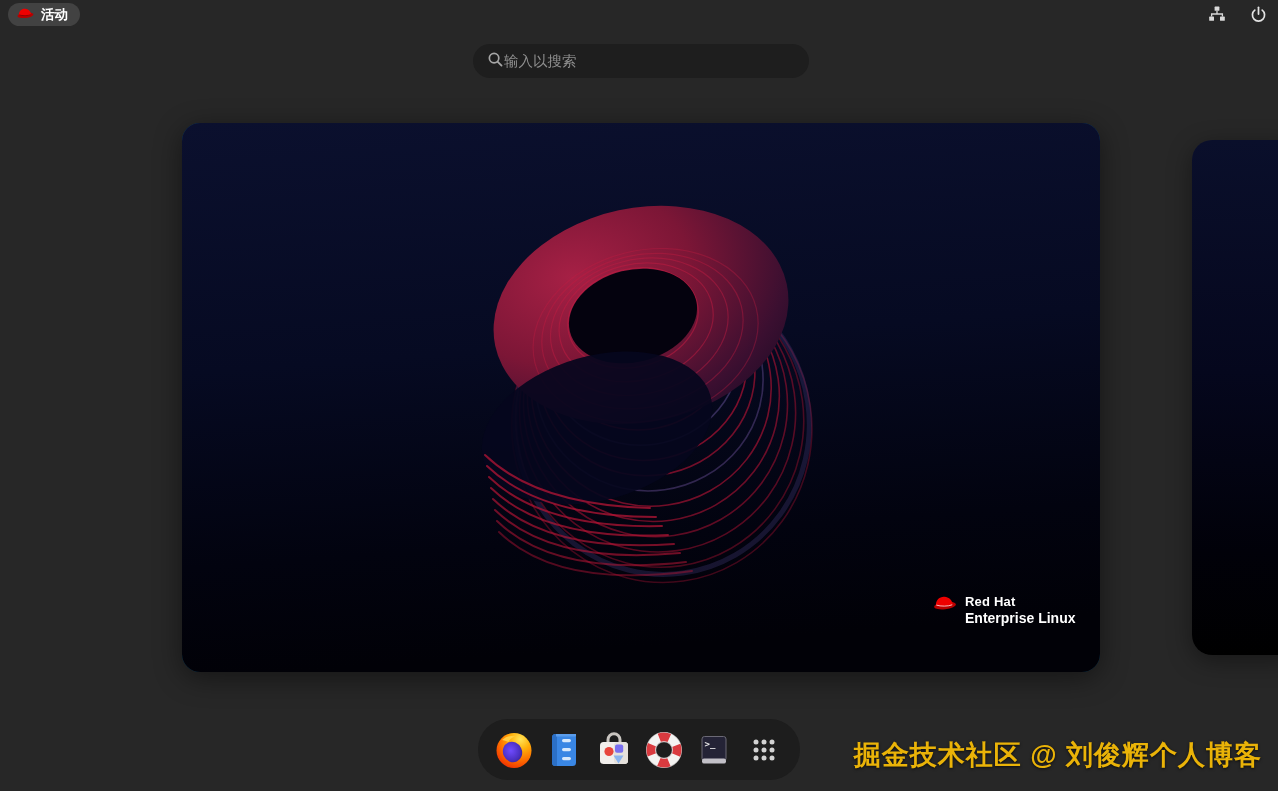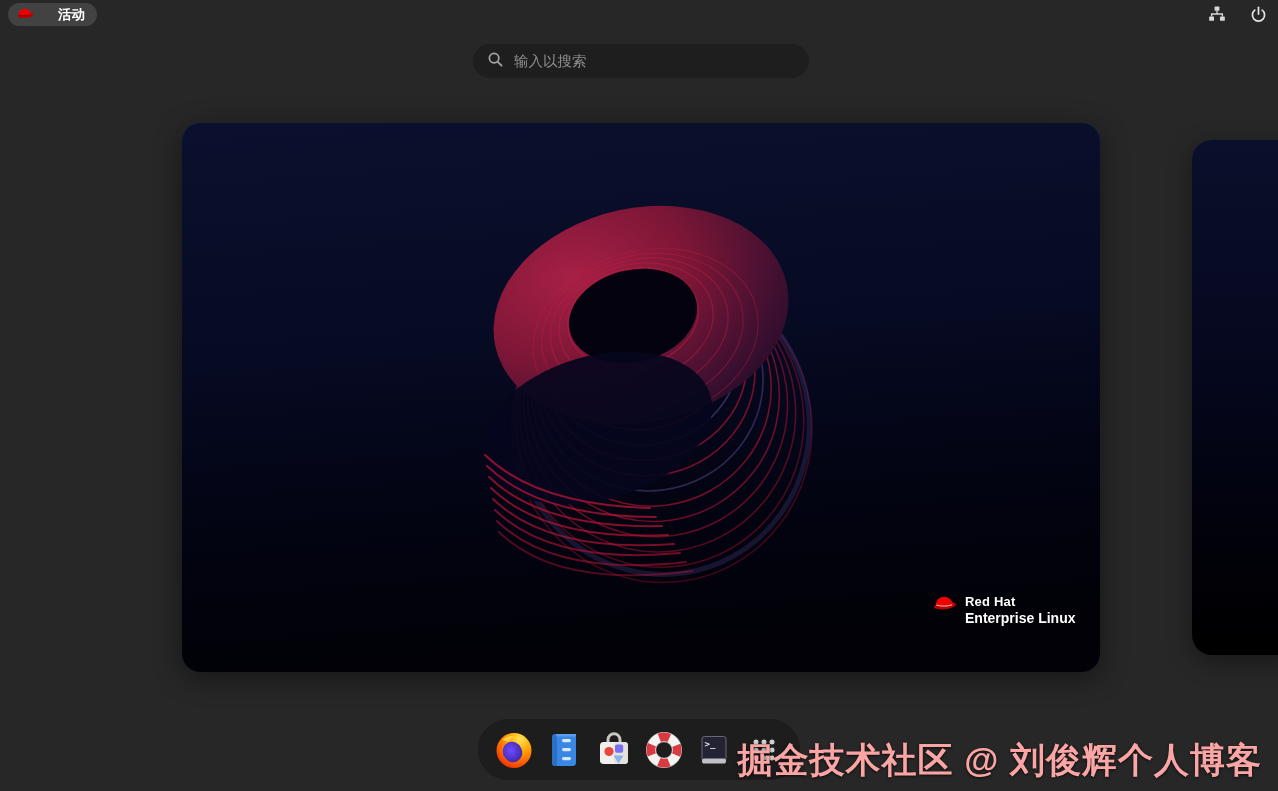--- a/index.html
+++ b/index.html
@@ -6,31 +6,31 @@
   html,body { background:#272727; }
   .screen {
     position:relative; width:1278px; height:791px; overflow:hidden;
     background:#272727; font-family:"Liberation Sans", sans-serif;
   }
 
   
   .topbar { position:absolute; left:0; top:0; width:100%; height:28px; }
   .activities-pill {
     position:absolute; left:8px; top:3px; height:23px;
-    display:flex; align-items:center; gap:23px; padding:0 12px 0 8px;
+    display:flex; align-items:center; gap:6px; padding:0 12px 0 8px;
     background:#424242; border-radius:13px; cursor:pointer;
   }
   .activities-pill span.lbl { color:#ffffff; font-size:13.5px; font-weight:bold; line-height:1; }
   .top-right { position:absolute; right:10px; top:4px; display:flex; align-items:center; gap:22px; }
 
   
   .search-pill {
     position:absolute; left:473px; top:44px; width:336px; height:34px;
     background:#1e1e1e; border-radius:17px; display:flex; align-items:center;
-    padding:0 14px; gap:10px; cursor:text;
+    padding:0 14px; cursor:text;
   }
   .search-pill .ph { color:#8f8f8f; font-size:14.5px; }
 
   
   .workspace-main {
     position:absolute; left:182px; top:123px; width:918px; height:549px;
     border-radius:18px; overflow:hidden; cursor:pointer;
     box-shadow:0 6px 28px rgba(0,0,0,.45);
     background:#0c4a6e;
   }
@@ -56,22 +56,22 @@
     background:#1d1d1d; border-radius:30px;
   }
   .dock-item {
     width:50px; height:61px; display:flex; align-items:center; justify-content:center;
     cursor:pointer;
   }
   .dock-item svg { display:block; }
 
   
   .watermark {
-    position:absolute; right:16px; top:737px; color:#fca5a5;
-    font-size:35px; font-weight:600; letter-spacing:1px;
+    position:absolute; right:16px; top:737px; color:#eab308;
+    font-size:27px; font-weight:600; letter-spacing:1px;
     text-shadow:0 1px 3px rgba(0,0,0,.7);
   }
 </style>
 </head>
 <body>
 
 <div class="screen">
 
   <div class="topbar">
     <div class="activities-pill">

